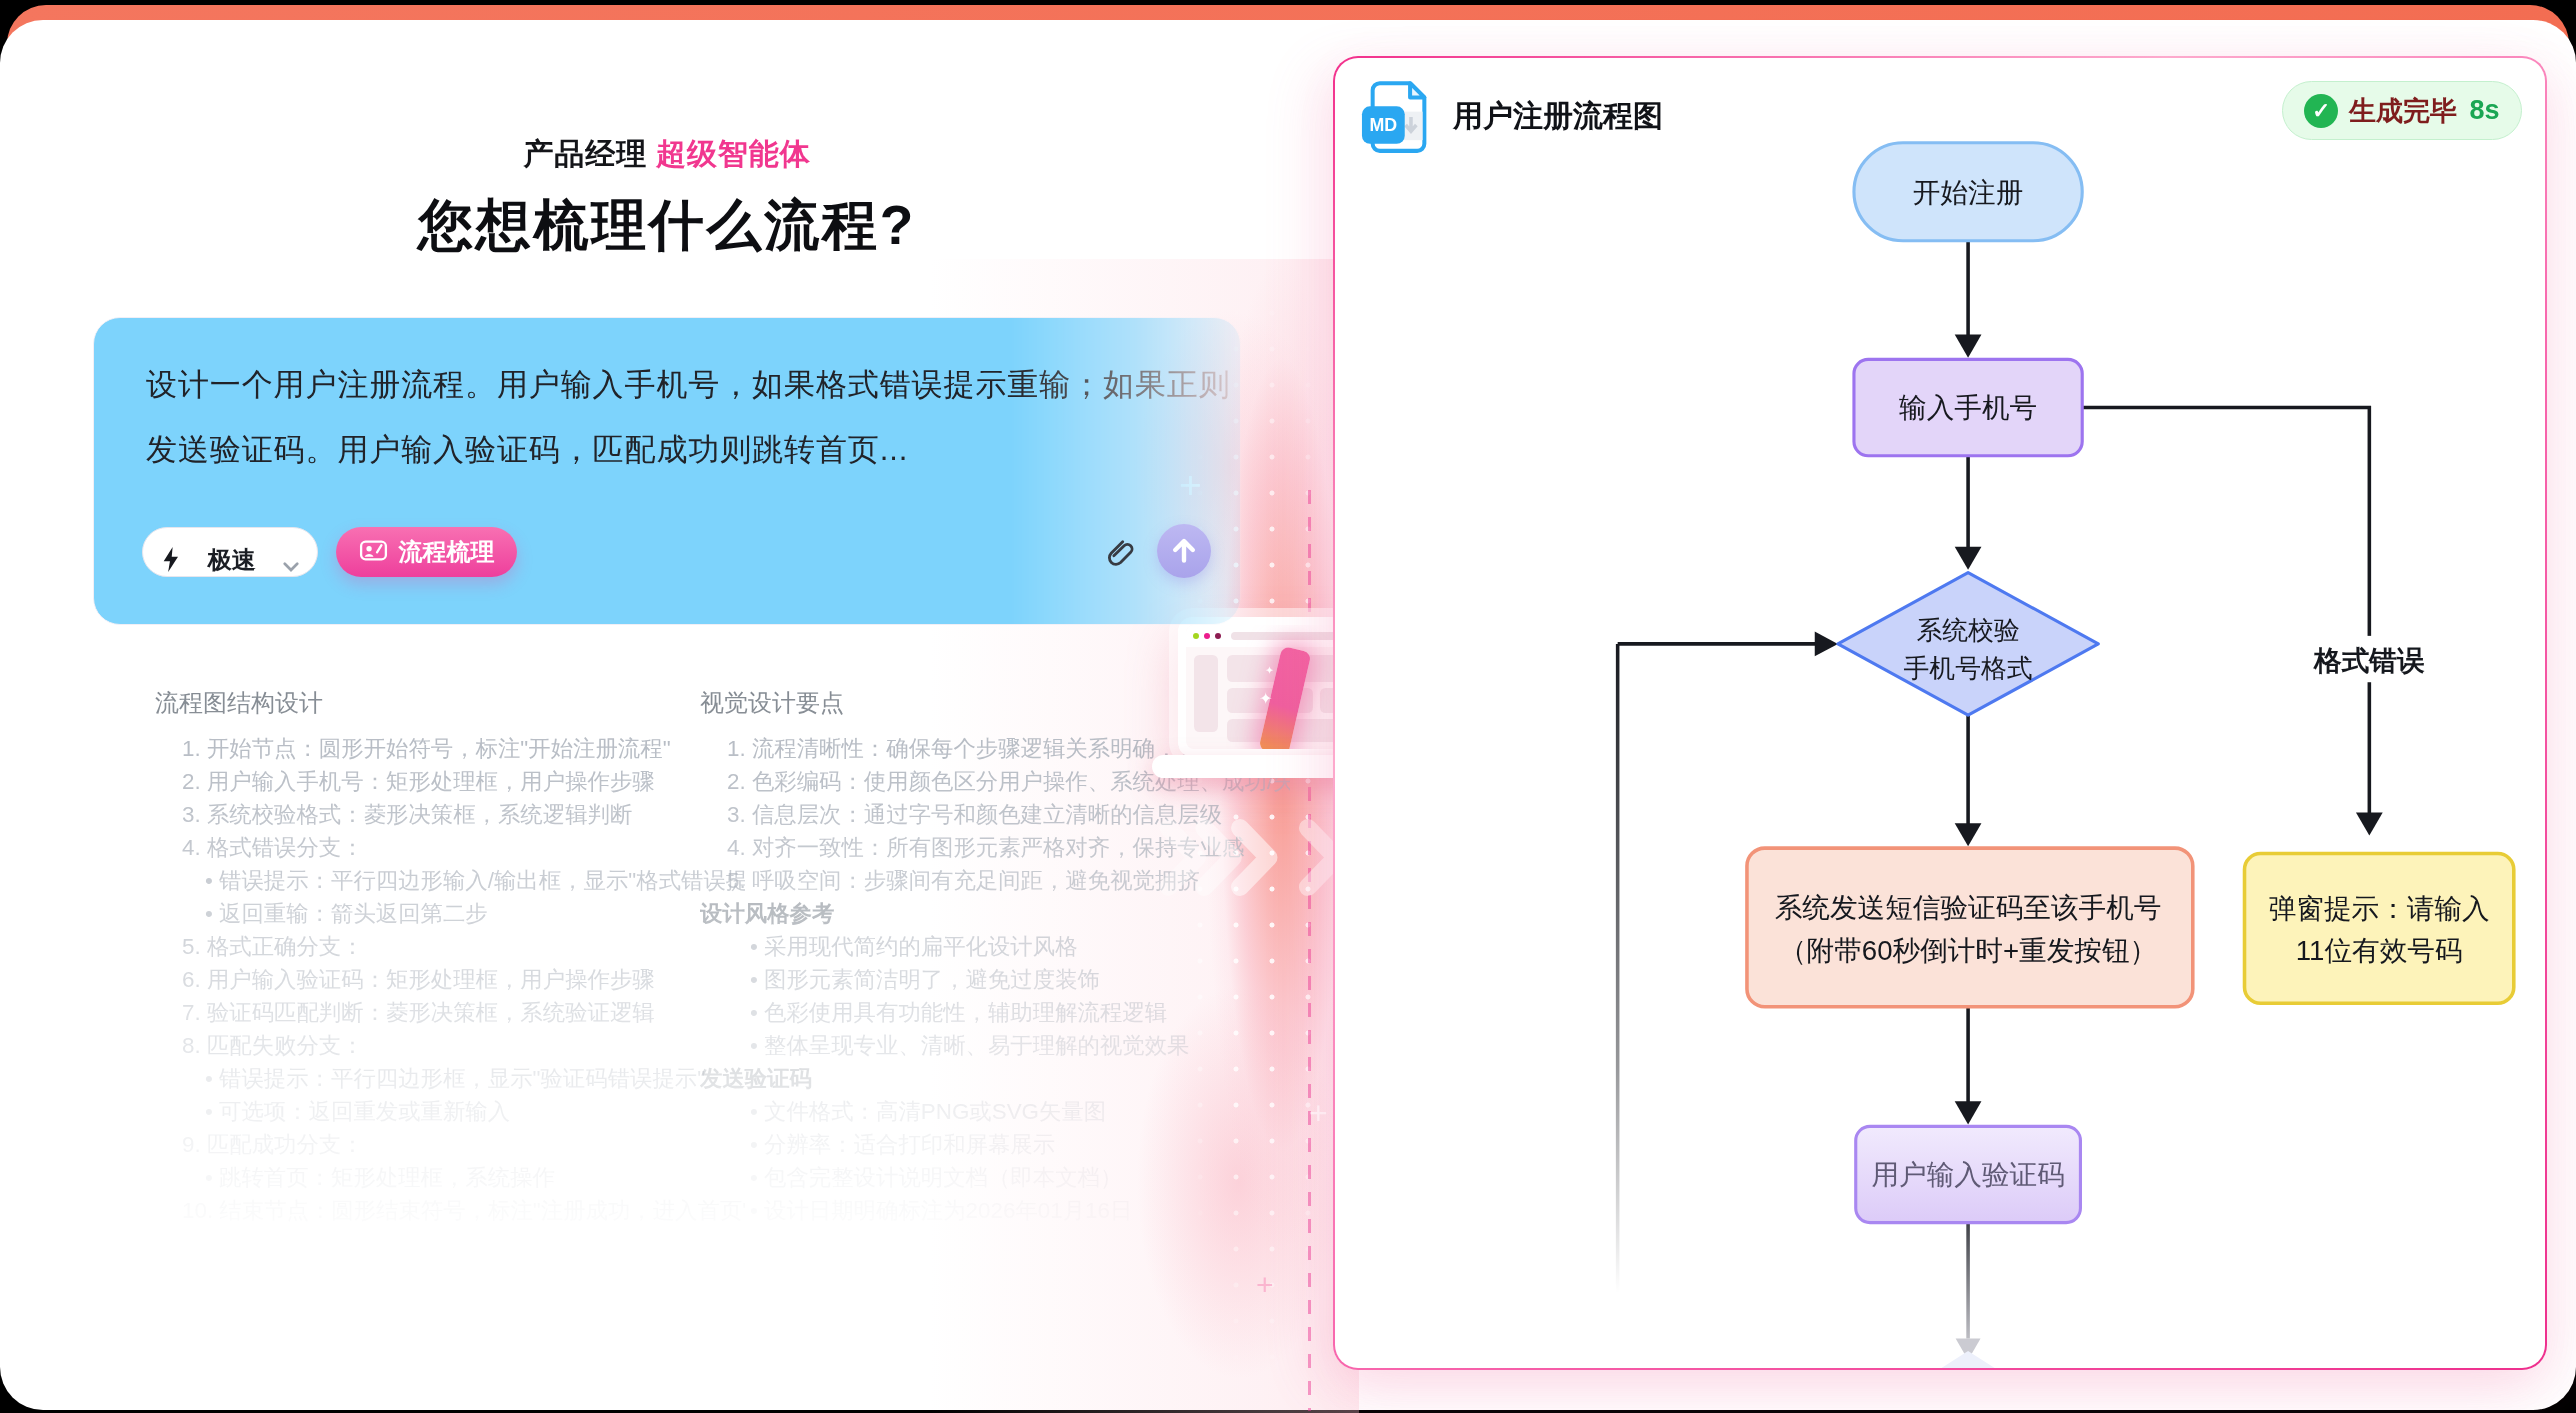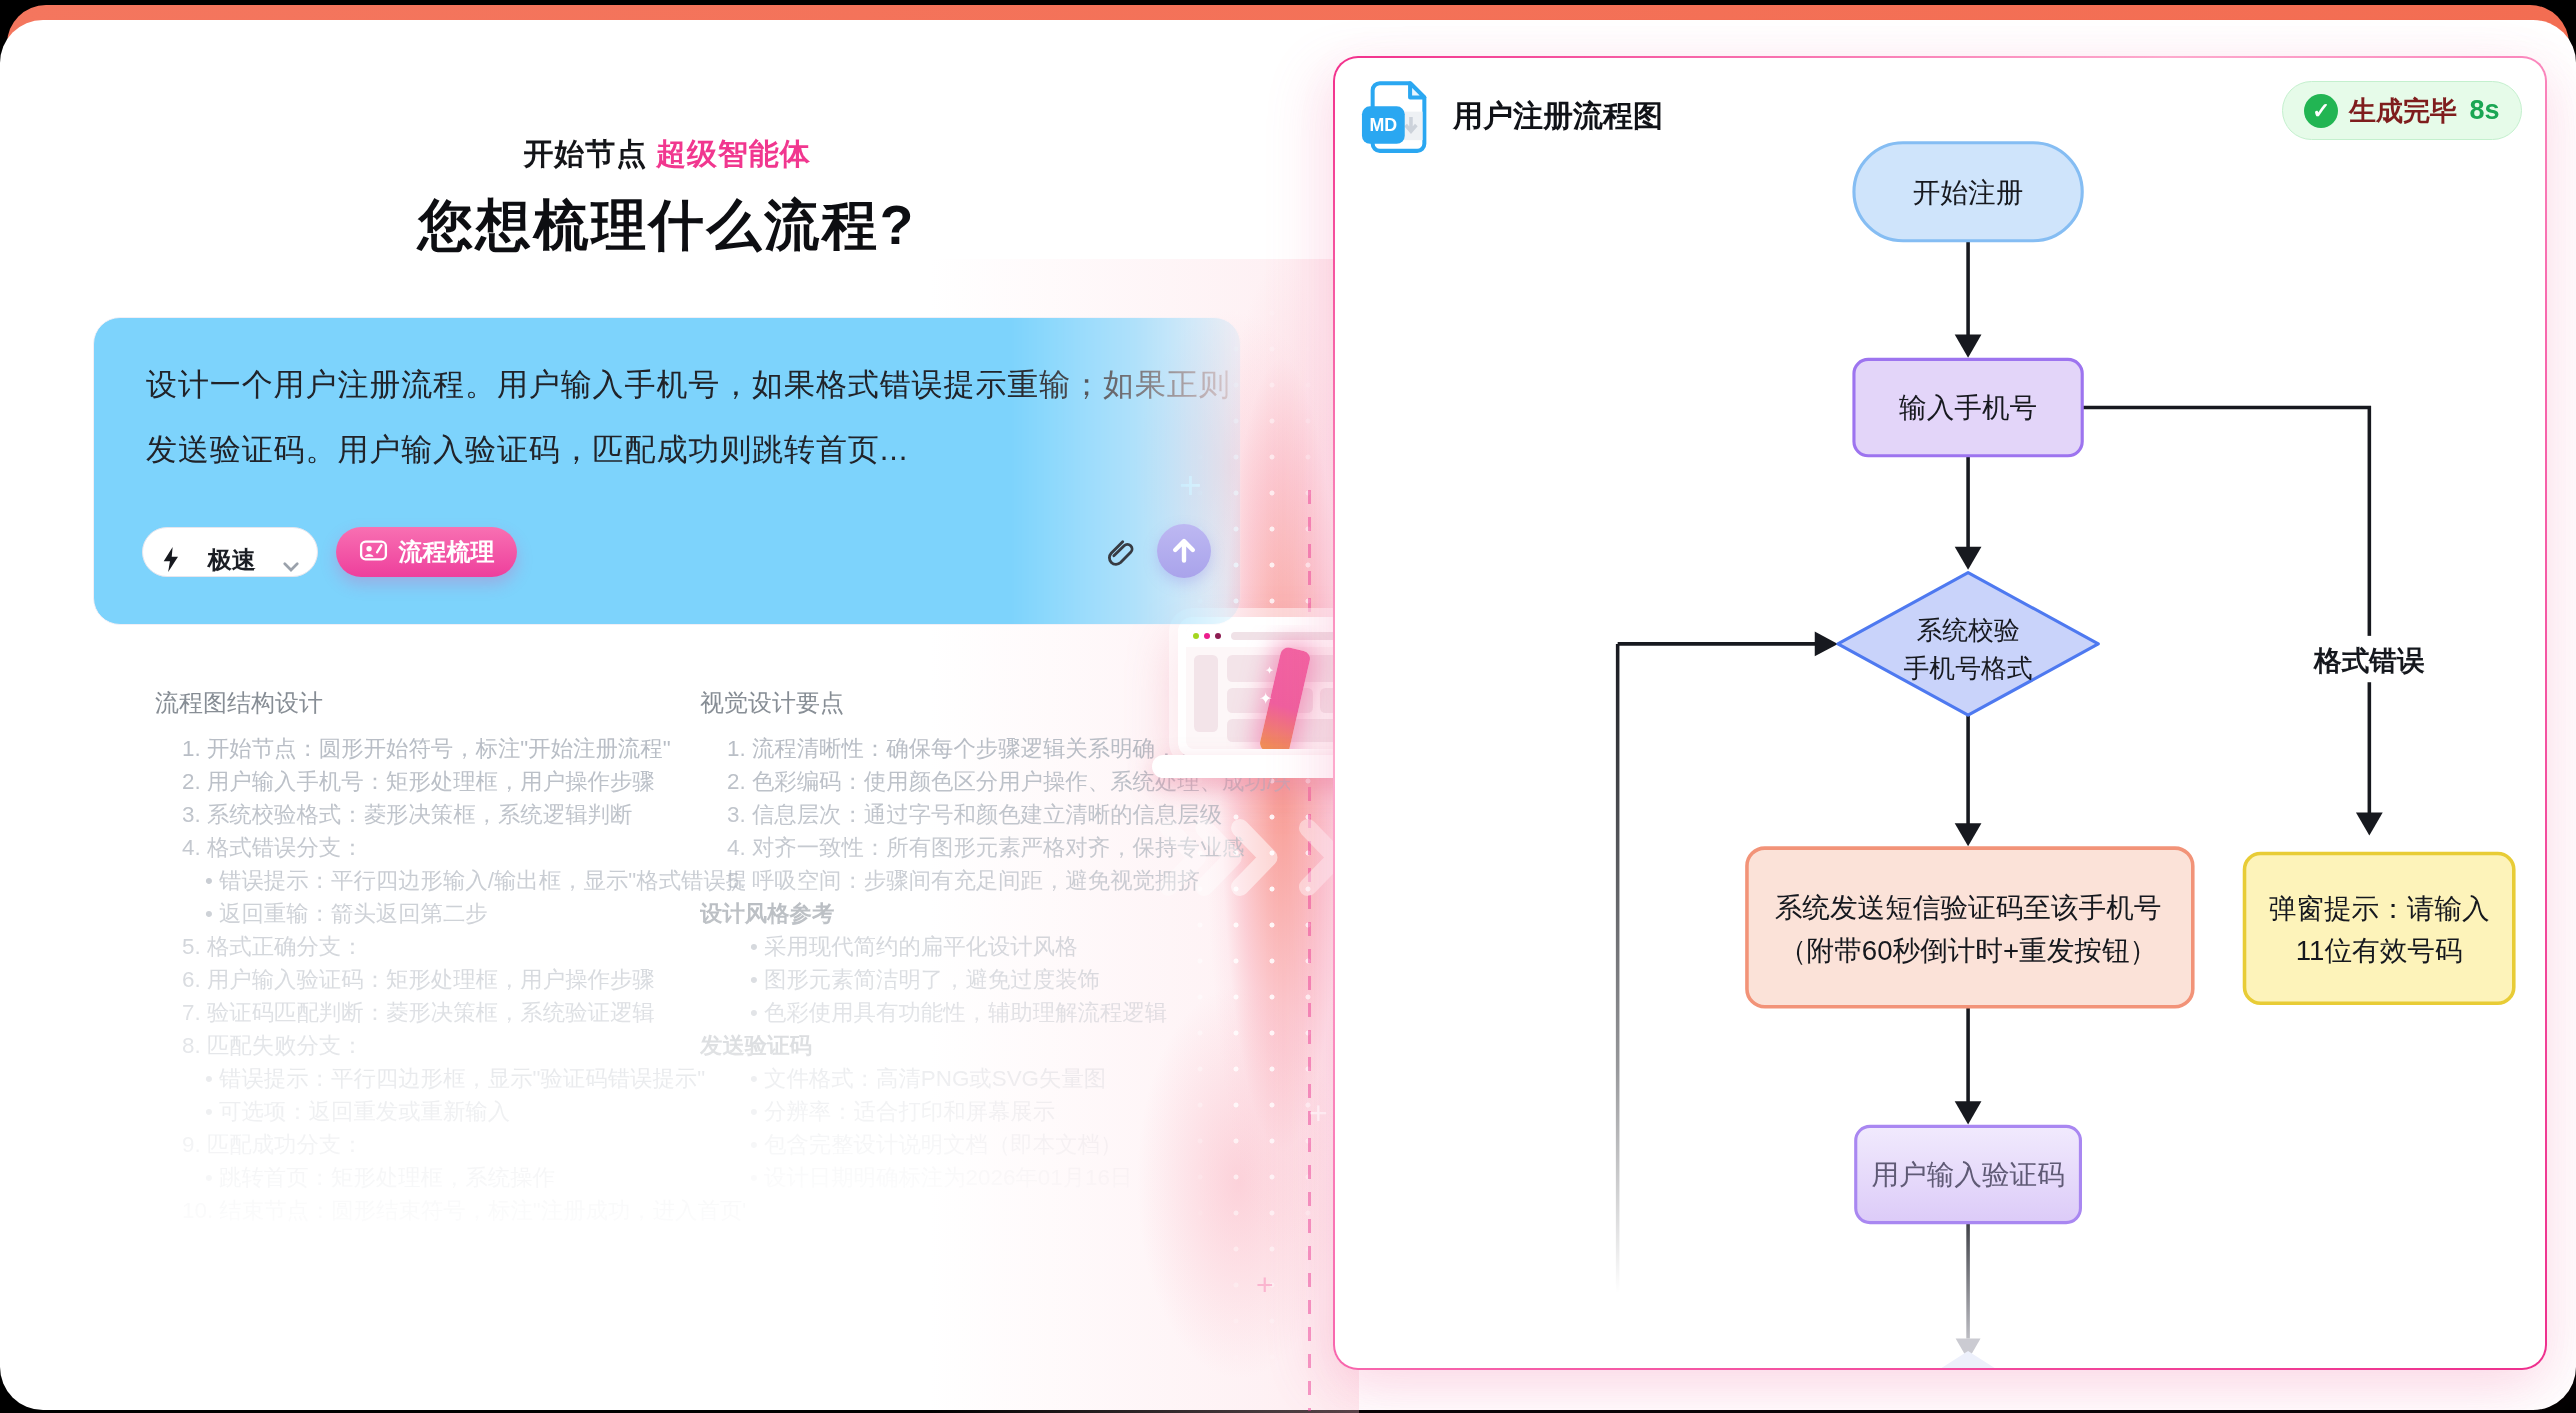--- a/index.html
+++ b/index.html
@@ -107,21 +107,21 @@
 <div class="main-card"></div>
 
 <div class="glow"></div>
 <div class="dots"></div>
 <div class="dash-line"></div>
 <span class="plus-mark" style="left:1179px; top:465px;">+</span>
 <span class="plus-mark p2" style="left:1309px; top:1097px;">+</span>
 <span class="plus-mark p3" style="left:1256px; top:1270px;">+</span>
 
 <div class="hero">
-  <div class="hero-sub"><span>开始节点</span><span class="hl">超级智能体</span></div>
+  <div class="hero-sub"><span>产品经理</span><span class="hl">超级智能体</span></div>
   <div class="hero-title">您想梳理什么流程?</div>
 </div>
 
 <div class="composer">
   <div class="prompt">设计一个用户注册流程。用户输入手机号，如果格式错误提示重输；如果正则发送验证码。用户输入验证码，匹配成功则跳转首页...</div>
   <div class="controls">
     <div class="pill pill-speed">
       <span>
         <svg width="19.7" height="27" viewBox="0 0 22 30">
             <path d="M13 1 L3 17 h7 L8 29 L19 12 h-7 z" fill="#17191f"></path>
@@ -189,20 +189,21 @@
 
   <div class="note-line num">1. 流程清晰性：确保每个步骤逻辑关系明确，无歧义</div>
       <div class="note-line num">2. 色彩编码：使用颜色区分用户操作、系统处理、成功/失败</div>
       <div class="note-line num">3. 信息层次：通过字号和颜色建立清晰的信息层级</div>
       <div class="note-line num">4. 对齐一致性：所有图形元素严格对齐，保持专业感</div>
       <div class="note-line num">5. 呼吸空间：步骤间有充足间距，避免视觉拥挤</div>
       <div class="note-line sub">设计风格参考</div>
       <div class="note-line bul">• 采用现代简约的扁平化设计风格</div>
       <div class="note-line bul">• 图形元素简洁明了，避免过度装饰</div>
       <div class="note-line bul">• 色彩使用具有功能性，辅助理解流程逻辑</div>
+      <div class="note-line bul">• 整体呈现专业、清晰、易于理解的视觉效果</div>
       <div class="note-line sub">发送验证码</div>
       <div class="note-line bul">• 文件格式：高清PNG或SVG矢量图</div>
       <div class="note-line bul">• 分辨率：适合打印和屏幕展示</div>
       <div class="note-line bul">• 包含完整设计说明文档（即本文档）</div>
       <div class="note-line bul">• 设计日期明确标注为2026年01月16日</div>
     </div>
 </div>
 
 <div class="laptop">
   <div class="screen">

